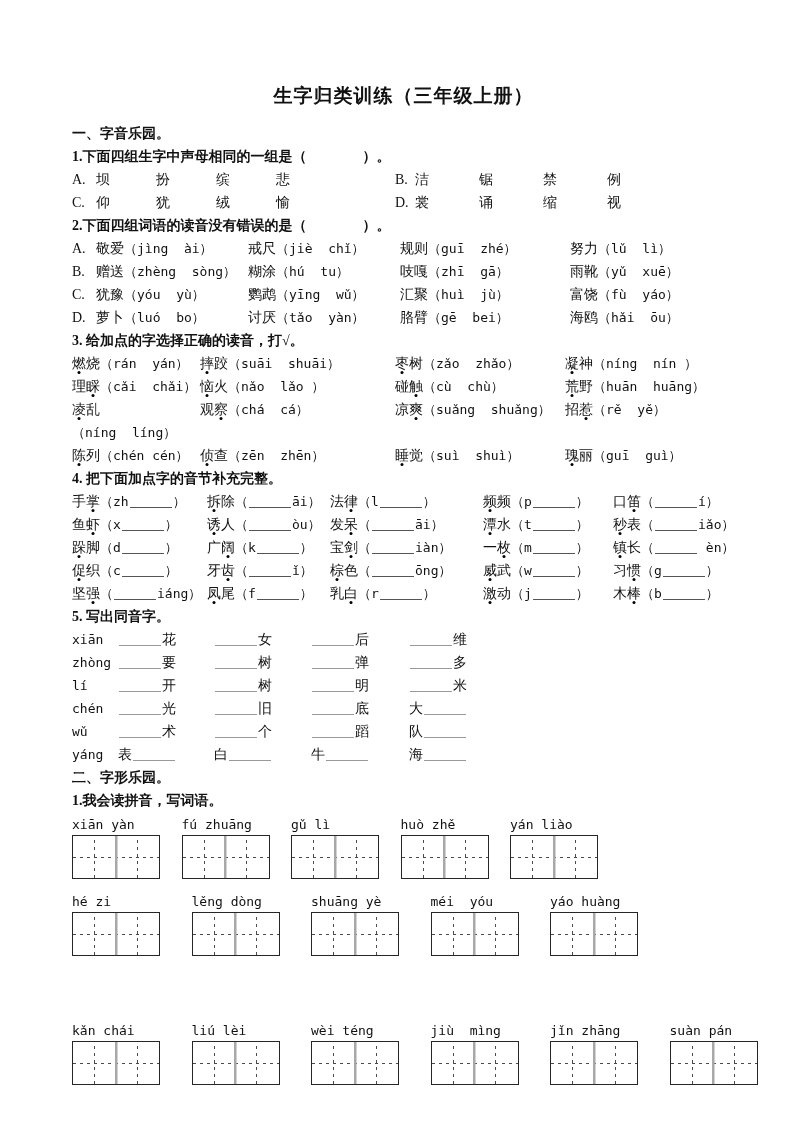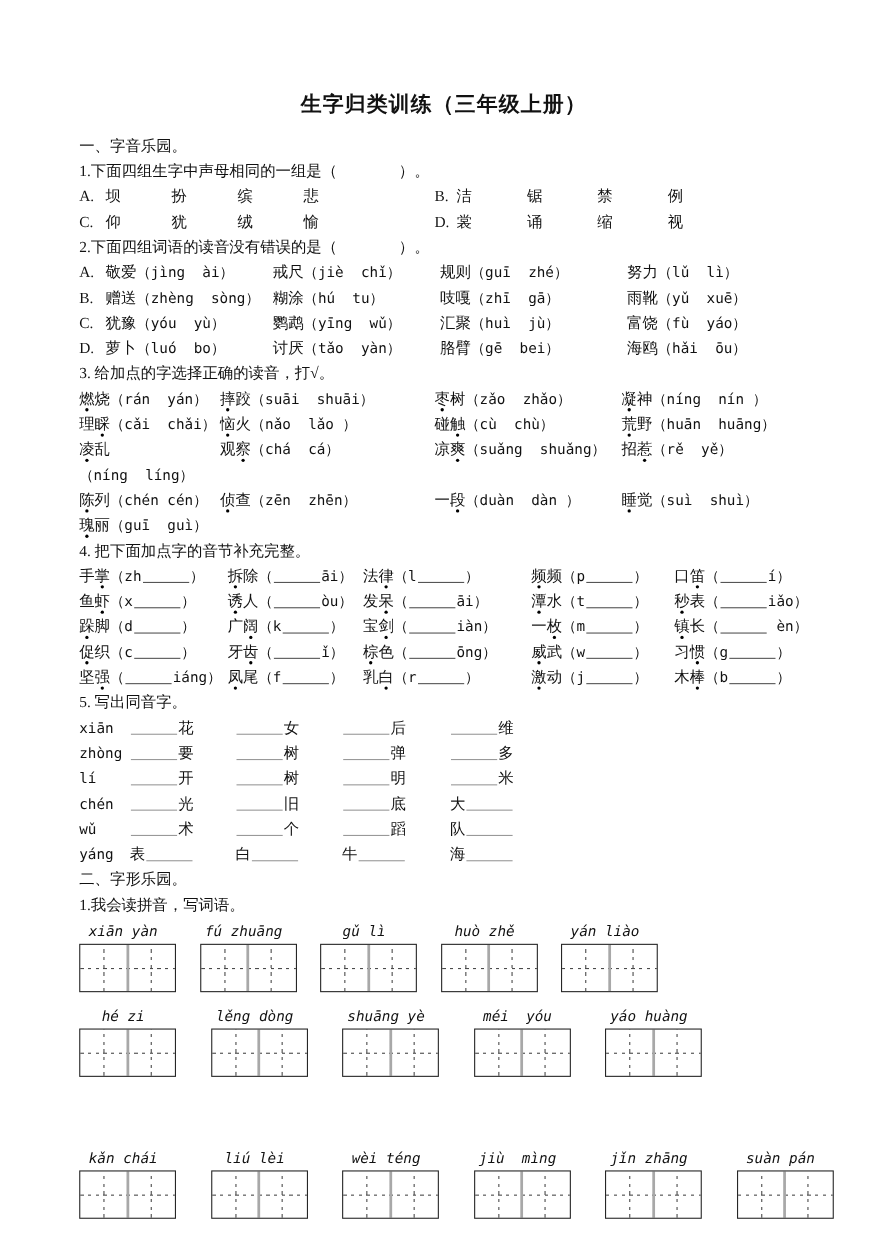--- a/index.html
+++ b/index.html
@@ -2,41 +2,41 @@
 <html><head>
 <meta charset="utf-8">
 <style>
   html,body{margin:0;padding:0;background:#e8e8e8;}
   .page{
     position:relative;width:793px;height:1122px;margin:0 auto;background:#ffffff;
     color:#111;font-family:"Liberation Serif","DejaVu Sans",serif;font-size:14px;
     padding:84px 58px 0 72px;box-sizing:border-box;overflow:hidden;
   }
   .title{text-align:center;font-size:19px;font-weight:bold;margin:0 0 14px 0;letter-spacing:1px;line-height:24px;}
-  .h{font-weight:normal;line-height:23px;white-space:pre;}
+  .h{font-weight:bold;line-height:23px;white-space:pre;}
   .row{line-height:23px;}
   .py{font-family:"DejaVu Sans Mono",monospace;font-size:13px;white-space:pre;}
   .lbl{display:inline-block;width:24px;}
   .q1half{display:inline-block;width:323px;vertical-align:top;}
   .c1{display:inline-block;width:60px;}
   .c2{display:inline-block;width:64px;}
   .lblB{display:inline-block;width:20px;}
   .g2{display:grid;grid-template-columns:176px 152px 170px 1fr;line-height:23px;}
   .g3{display:grid;grid-template-columns:128px 195px 170px 1fr;line-height:23px;}
   .g4{display:grid;grid-template-columns:135px 123px 153px 130px 1fr;line-height:23px;}
   .g5{display:grid;grid-template-columns:46px 96px 97px 98px 1fr;line-height:23px;}
   .em{position:relative;}
   .em::after{content:'';position:absolute;left:50%;transform:translateX(-50%);bottom:-3px;width:3px;height:3px;border-radius:50%;background:#000;}
   .bl{display:inline-block;width:42px;height:13px;border-bottom:1px solid #555;vertical-align:-2px;margin:0 1px;}
   .bl5{display:inline-block;width:42px;height:13px;border-bottom:1px solid #999;vertical-align:-2px;margin:0 1px;}
   .gsec{margin-top:4px;}
   .grow{white-space:nowrap;}
   .gr2{margin-top:14px;}
   .gr3{margin-top:66px;}
-  .gu{display:inline-block;width:80px;vertical-align:top;text-align:center;font-style:italic;}
+  .gu{display:inline-block;width:80px;vertical-align:top;}
   .gr1 .gu{margin-right:26px;}
   .gr2 .gu,.gr3 .gu{margin-right:36px;}
   .glabel{font-family:"DejaVu Sans Mono",monospace;font-size:13px;height:19px;line-height:17px;white-space:pre;}
   .tbox{
     width:88px;height:44px;border:1.5px solid #262626;box-sizing:border-box;
     background:
       linear-gradient(#a8a8a8,#a8a8a8) left 50% top 0/2.5px 100% no-repeat,
       repeating-linear-gradient(90deg,#4a4a4a 0 3px,transparent 3px 7px) left 0 top 50%/100% 1px no-repeat,
       repeating-linear-gradient(0deg,#4a4a4a 0 3px,transparent 3px 7px) left 25% top 0/1px 100% no-repeat,
       repeating-linear-gradient(0deg,#4a4a4a 0 3px,transparent 3px 7px) left 75% top 0/1px 100% no-repeat;
@@ -90,21 +90,20 @@
     <span><span>理</span><span class="em">睬</span><span></span><span class="py">（cǎi  chǎi）</span></span>
     <span><span></span><span class="em">恼</span><span>火</span><span class="py">（nǎo  lǎo ）</span></span>
     <span><span>碰</span><span class="em">触</span><span></span><span class="py">（cù  chù）</span></span>
     <span><span></span><span class="em">荒</span><span>野</span><span class="py">（huān  huāng）</span></span>
     <span><span></span><span class="em">凌</span><span>乱</span><span class="py">（níng  líng）</span></span>
     <span><span>观</span><span class="em">察</span><span></span><span class="py">（chá  cá）</span></span>
     <span><span>凉</span><span class="em">爽</span><span></span><span class="py">（suǎng  shuǎng）</span></span>
     <span><span>招</span><span class="em">惹</span><span></span><span class="py">（rě  yě）</span></span>
     <span><span></span><span class="em">陈</span><span>列</span><span class="py">（chén cén）</span></span>
     <span><span></span><span class="em">侦</span><span>查</span><span class="py">（zēn  zhēn）</span></span>
-    <span><span>一</span><span class="em">段</span><span></span><span class="py">（duàn  dàn ）</span></span>
     <span><span></span><span class="em">睡</span><span>觉</span><span class="py">（suì  shuì）</span></span>
     <span><span></span><span class="em">瑰</span><span>丽</span><span class="py">（guī  guì）</span></span>
   </div>
 
   <div class="h">4. 把下面加点字的音节补充完整。</div>
 
   <div class="g4">
     <span><span>手</span><span class="em">掌</span><span></span><span class="py">（zh</span><span class="bl"></span><span class="py">）</span></span>
     <span><span></span><span class="em">拆</span><span>除</span><span class="py">（</span><span class="bl"></span><span class="py">āi）</span></span>
     <span><span>法</span><span class="em">律</span><span></span><span class="py">（l</span><span class="bl"></span><span class="py">）</span></span>

